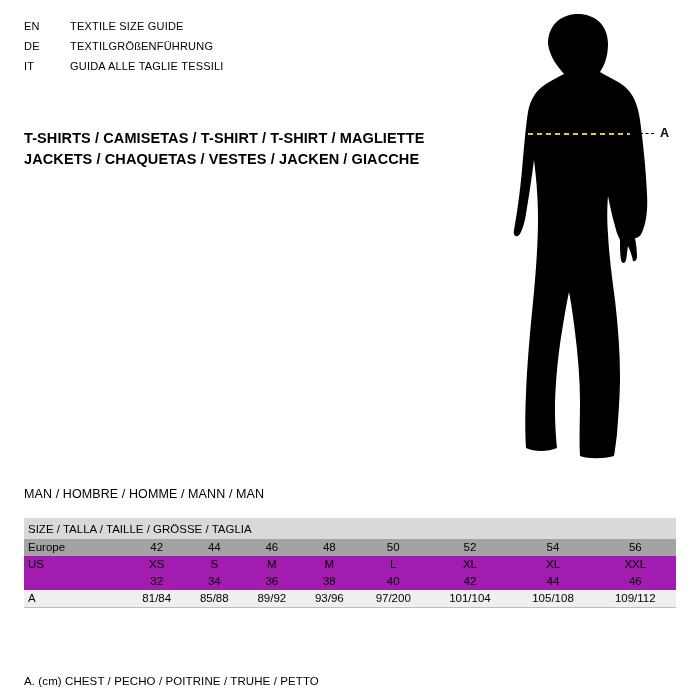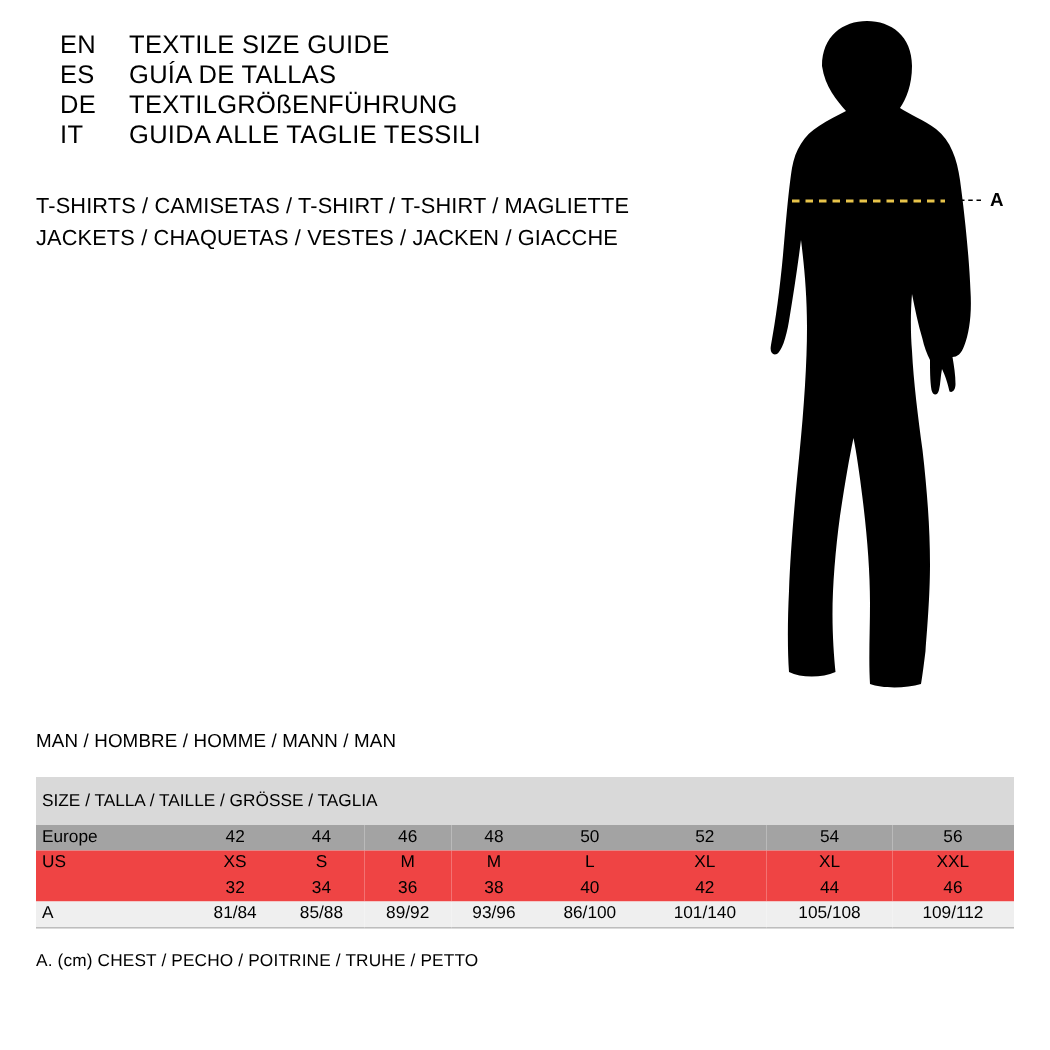--- a/index.html
+++ b/index.html
@@ -25,23 +25,22 @@
   .lang-block {
     position: absolute;
     left: 24px;
     top: 20px;
     width: 430px;
   }
   .lang-row {
     display: flex;
     align-items: baseline;
     height: 20px;
-    font-size: 17px;
+    font-size: 11px;
     letter-spacing: 0.2px;
-    margin-left: 16px;
   }
   .lang-code {
     width: 46px;
     flex: 0 0 46px;
     font-weight: 400;
   }
   .lang-title {
     font-weight: 400;
     white-space: nowrap;
     text-align: right;
@@ -49,21 +48,21 @@
 
   
   .garment-lines {
     position: absolute;
     left: 24px;
     top: 128px;
     width: 440px;
   }
   .garment-line {
     font-size: 14.5px;
-    font-weight: normal;
+    font-weight: bold;
     letter-spacing: 0.1px;
     line-height: 21px;
     white-space: nowrap;
   }
 
   
   .figure-wrap {
     position: absolute;
     left: 470px;
     top: 10px;
@@ -113,56 +112,52 @@
     vertical-align: middle;
   }
   .size-table td.rowhead, .size-table th.rowhead {
     text-align: left;
     padding-left: 4px;
     width: 100px;
   }
   .row-header td {
     background: #d9d9d9;
     font-size: 11.5px;
-    height: 32px;
+    height: 21px;
     line-height: 18px;
   }
   .row-shade td {
     background: #a3a3a3;
   }
   .row-plain td {
-    background: #ef4444;
+    background: #a21caf;
   }
   .row-last td {
     background: #efefef;
     border-bottom: 1px solid #bdbdbd;
   }
 
   
   .footnote {
     position: absolute;
     left: 24px;
-    top: 635px;
+    top: 675px;
     font-size: 11.5px;
     letter-spacing: 0.1px;
   }
 </style>
 </head>
 <body>
 
 <div class="page">
 
   <div class="lang-block">
     <div class="lang-row">
       <span class="lang-code">EN</span>
       <span class="lang-title">TEXTILE SIZE GUIDE</span>
-    </div>
-    <div class="lang-row">
-      <span class="lang-code">ES</span>
-      <span class="lang-title">GUÍA DE TALLAS</span>
     </div>
     <div class="lang-row">
       <span class="lang-code">DE</span>
       <span class="lang-title">TEXTILGRÖßENFÜHRUNG</span>
     </div>
     <div class="lang-row">
       <span class="lang-code">IT</span>
       <span class="lang-title">GUIDA ALLE TAGLIE TESSILI</span>
     </div>
   </div>
@@ -266,22 +261,22 @@
         <td>42</td>
         <td>44</td>
         <td>46</td>
       </tr>
       <tr class="row-last">
         <td class="rowhead">A</td>
         <td>81/84</td>
         <td>85/88</td>
         <td>89/92</td>
         <td>93/96</td>
-        <td>86/100</td>
-        <td>101/140</td>
+        <td>97/200</td>
+        <td>101/104</td>
         <td>105/108</td>
         <td>109/112</td>
       </tr>
     </tbody>
   </table>
 
   <div class="footnote">A. (cm) CHEST / PECHO / POITRINE / TRUHE / PETTO</div>
 
 </div>
 

